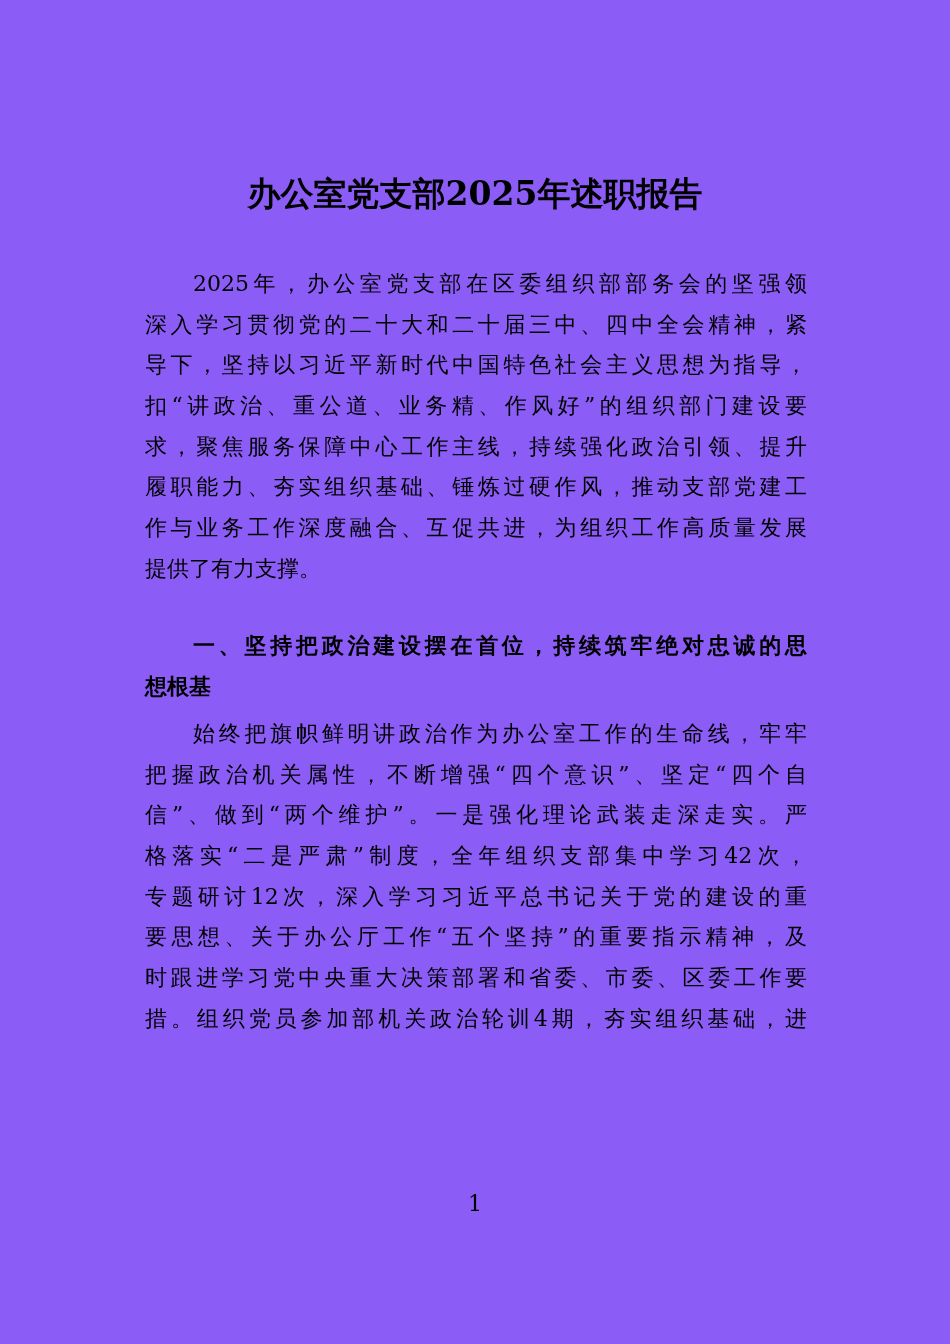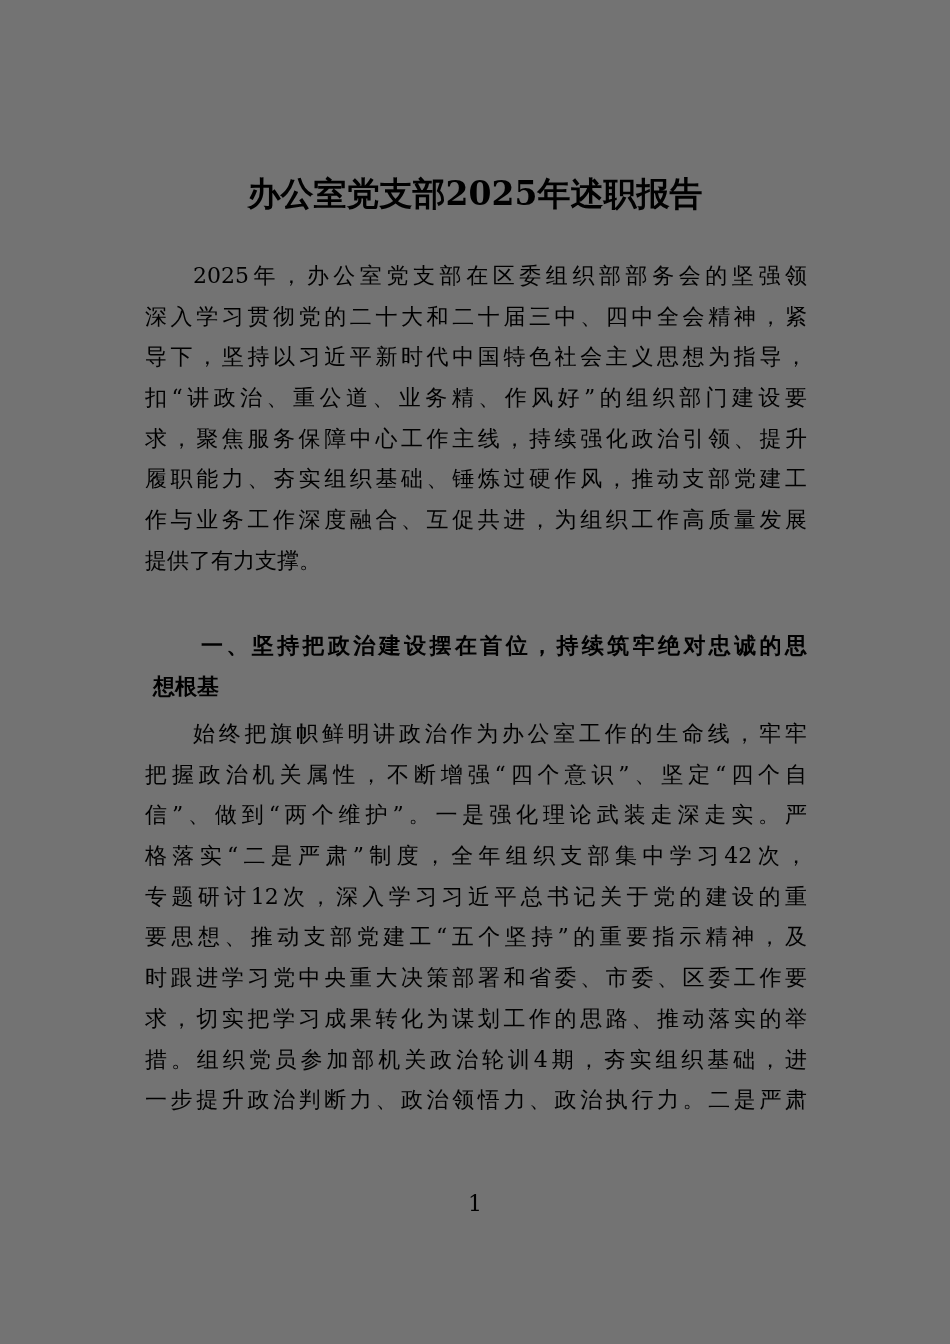--- a/index.html
+++ b/index.html
@@ -14,21 +14,21 @@
       overflow: hidden;
       font-family: "DejaVu Serif", "Liberation Serif", serif;
       color: #000000;
     }
     .page {
       position: absolute;
       left: 0;
       top: 0;
       width: 950px;
       height: 1344px;
-      background: #737373;
+      background: #8b5cf6;
     }
     .title {
       position: absolute;
       left: 0;
       width: 950px;
       top: 170px;
       text-align: center;
       font-size: 33px;
       font-weight: bold;
       line-height: 48px;
@@ -51,40 +51,39 @@
     .line.last {
       text-align-last: left;
     }
     .indent {
       padding-left: 48px;
     }
     .heading .line {
       font-family: "DejaVu Sans", "Liberation Sans", sans-serif;
       font-weight: bold;
       font-size: 22px;
-      margin-left: 8px;
     }
     .page-number {
       position: absolute;
       left: 0;
       width: 950px;
       top: 1190px;
       text-align: center;
       font-size: 22px;
       line-height: 28px;
     }
   </style>
 </head>
 <body>
 
 <div class="page">
 
   <div class="title">办公室党支部2025年述职报告</div>
 
-  <div class="body-block" style="top:256px;">
+  <div class="body-block" style="top:264px;">
     <span class="line indent">2025年，办公室党支部在区委组织部部务会的坚强领</span>
     <span class="line">深入学习贯彻党的二十大和二十届三中、四中全会精神，紧</span>
     <span class="line">导下，坚持以习近平新时代中国特色社会主义思想为指导，</span>
     <span class="line">扣“讲政治、重公道、业务精、作风好”的组织部门建设要</span>
     <span class="line">求，聚焦服务保障中心工作主线，持续强化政治引领、提升</span>
     <span class="line">履职能力、夯实组织基础、锤炼过硬作风，推动支部党建工</span>
     <span class="line">作与业务工作深度融合、互促共进，为组织工作高质量发展</span>
     <span class="line last">提供了有力支撑。</span>
   </div>
 
@@ -92,22 +91,20 @@
     <span class="line indent">一、坚持把政治建设摆在首位，持续筑牢绝对忠诚的思</span>
     <span class="line last">想根基</span>
   </div>
 
   <div class="body-block" style="top:714px;">
     <span class="line indent">始终把旗帜鲜明讲政治作为办公室工作的生命线，牢牢</span>
     <span class="line">把握政治机关属性，不断增强“四个意识”、坚定“四个自</span>
     <span class="line">信”、做到“两个维护”。一是强化理论武装走深走实。严</span>
     <span class="line">格落实“二是严肃”制度，全年组织支部集中学习42次，</span>
     <span class="line">专题研讨12次，深入学习习近平总书记关于党的建设的重</span>
-    <span class="line">要思想、推动支部党建工“五个坚持”的重要指示精神，及</span>
+    <span class="line">要思想、关于办公厅工作“五个坚持”的重要指示精神，及</span>
     <span class="line">时跟进学习党中央重大决策部署和省委、市委、区委工作要</span>
-    <span class="line">求，切实把学习成果转化为谋划工作的思路、推动落实的举</span>
     <span class="line">措。组织党员参加部机关政治轮训4期，夯实组织基础，进</span>
-    <span class="line">一步提升政治判断力、政治领悟力、政治执行力。二是严肃</span>
   </div>
 
   <div class="page-number">1</div>
 
 </div>
 
 </body></html>

